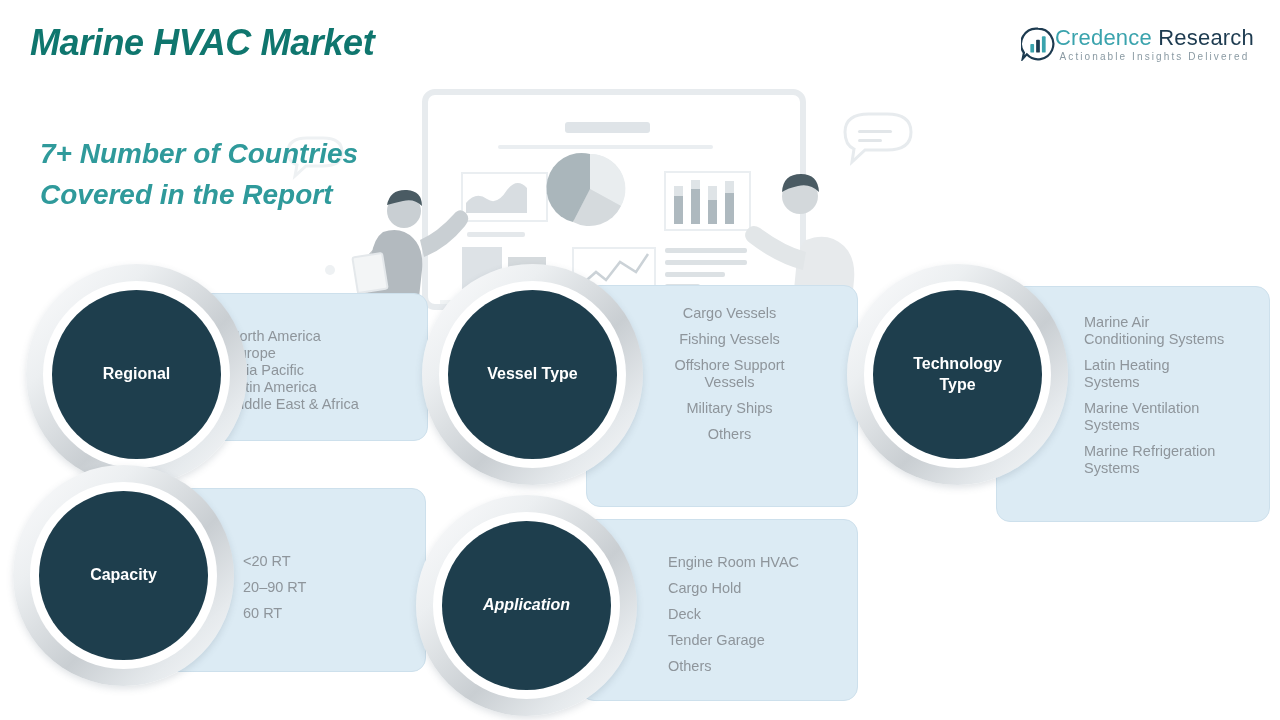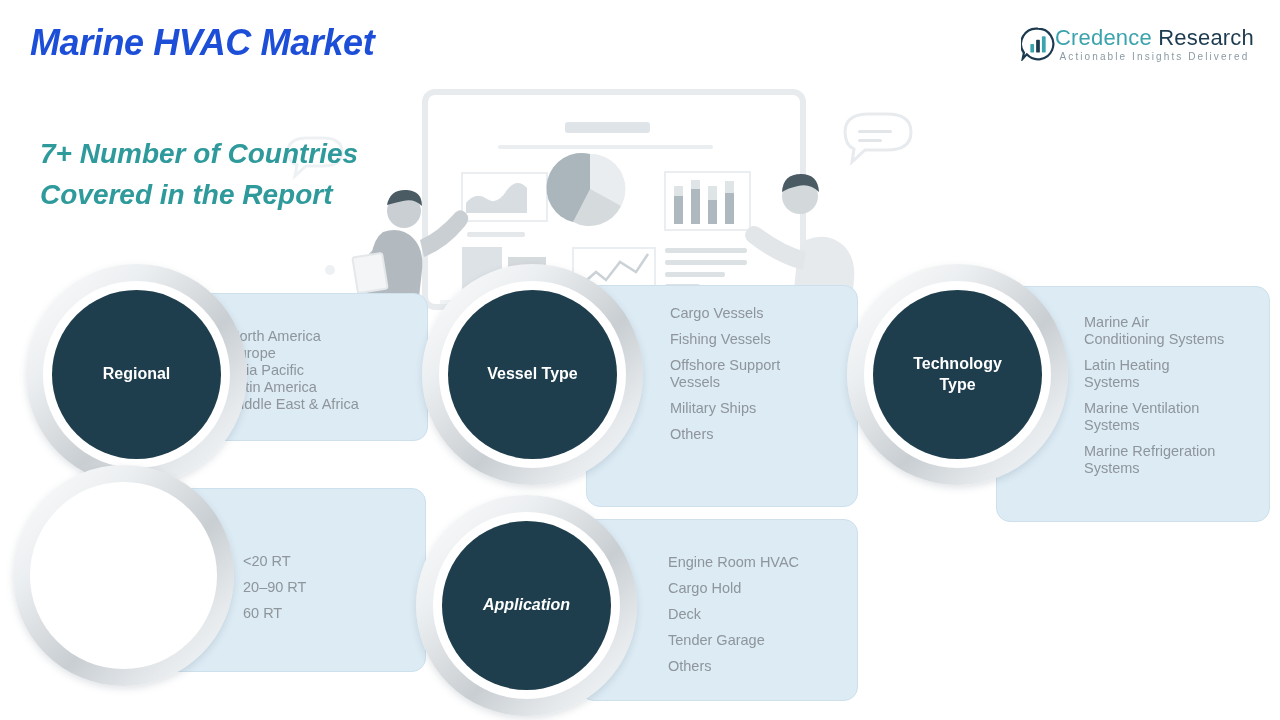--- a/index.html
+++ b/index.html
@@ -11,21 +11,21 @@
     position: relative;
   }
 
   
   .bg-art { position: absolute; left: 0; top: 0; width: 1280px; height: 720px; z-index: 0; pointer-events: none; }
 
   
   .page-title {
     position: absolute; left: 30px; top: 22px;
     font-size: 36px; font-weight: bold; font-style: italic;
-    color: #1d4ed8; letter-spacing: -0.4px; z-index: 5;
+    color: #0f766e; letter-spacing: -0.4px; z-index: 5;
   }
   .subtitle {
     position: absolute; left: 40px; top: 133px;
     font-size: 28px; font-weight: bold; font-style: italic;
     color: #2f9a9b; line-height: 1.48; z-index: 5; white-space: pre-line;
   }
 
   
   .logo { position: absolute; right: 26px; top: 26px; display: flex; align-items: center; z-index: 6; }
   .logo-mark { width: 34px; height: 34px; flex: 0 0 34px; }
@@ -183,21 +183,21 @@
     <div class="ring"></div>
     <div class="ring-inner" style="left:17px; top:17px; right:17px; bottom:17px;"></div>
     <div class="disc" style="left:26px; top:26px; right:26px; bottom:26px;">
       <span>Regional</span>
     </div>
   </div>
 </div>
 
 <div class="group">
   <div class="panel" style="left:586px; top:285px; width:272px; height:222px;"></div>
-  <div class="panel-list spaced" style="left:670px; top:305px; width:195px;">
+  <div class="panel-list spaced" style="left:632px; top:305px; width:195px;text-align:center;">
     <div class="li">Cargo Vessels</div>
     <div class="li">Fishing Vessels</div>
     <div class="li">Offshore Support
 Vessels</div>
     <div class="li">Military Ships</div>
     <div class="li">Others</div>
   </div>
   <div class="circle-wrap" style="left:422px; top:264px; width:221px; height:221px;">
     <div class="ring"></div>
     <div class="ring-inner" style="left:17px; top:17px; right:17px; bottom:17px;"></div>
@@ -232,20 +232,23 @@
 <div class="group">
   <div class="panel" style="left:148px; top:488px; width:278px; height:184px;"></div>
   <div class="panel-list spaced" style="left:243px; top:553px; width:180px;">
     <div class="li">&lt;20 RT</div>
     <div class="li">20–90 RT</div>
     <div class="li">60 RT</div>
   </div>
   <div class="circle-wrap" style="left:13px; top:465px; width:221px; height:221px;">
     <div class="ring"></div>
     <div class="ring-inner" style="left:17px; top:17px; right:17px; bottom:17px;"></div>
+    <div class="disc" style="left:26px; top:26px; right:26px; bottom:26px;">
+      <span>Capacity</span>
+    </div>
   </div>
 </div>
 
 <div class="group">
   <div class="panel" style="left:580px; top:519px; width:278px; height:182px;"></div>
   <div class="panel-list spaced" style="left:668px; top:554px; width:190px;">
     <div class="li">Engine Room HVAC</div>
     <div class="li">Cargo Hold</div>
     <div class="li">Deck</div>
     <div class="li">Tender Garage</div>

